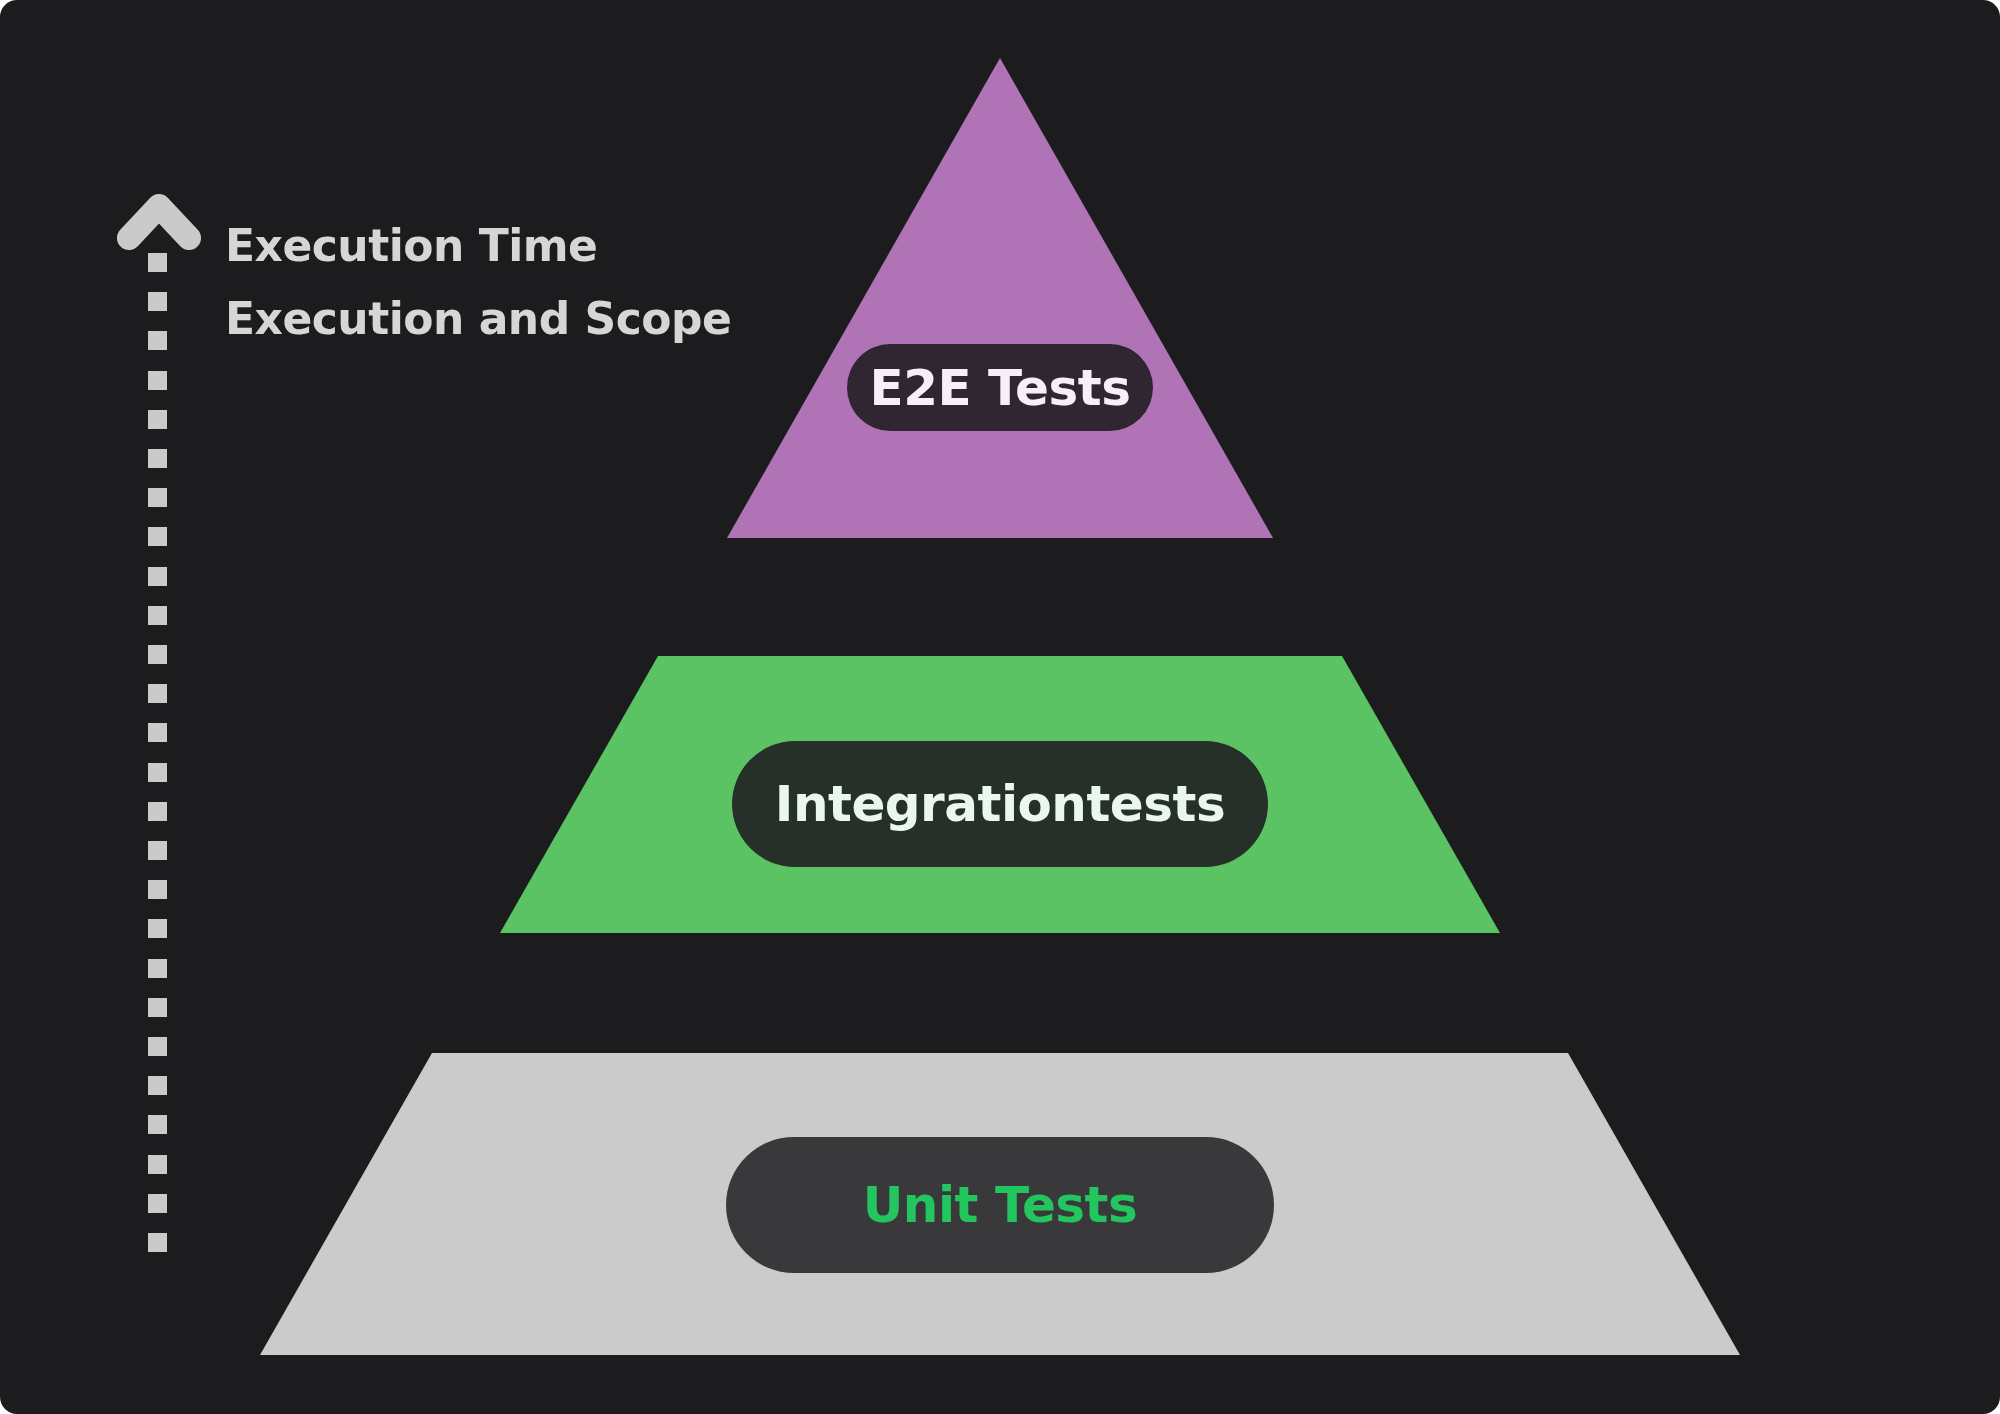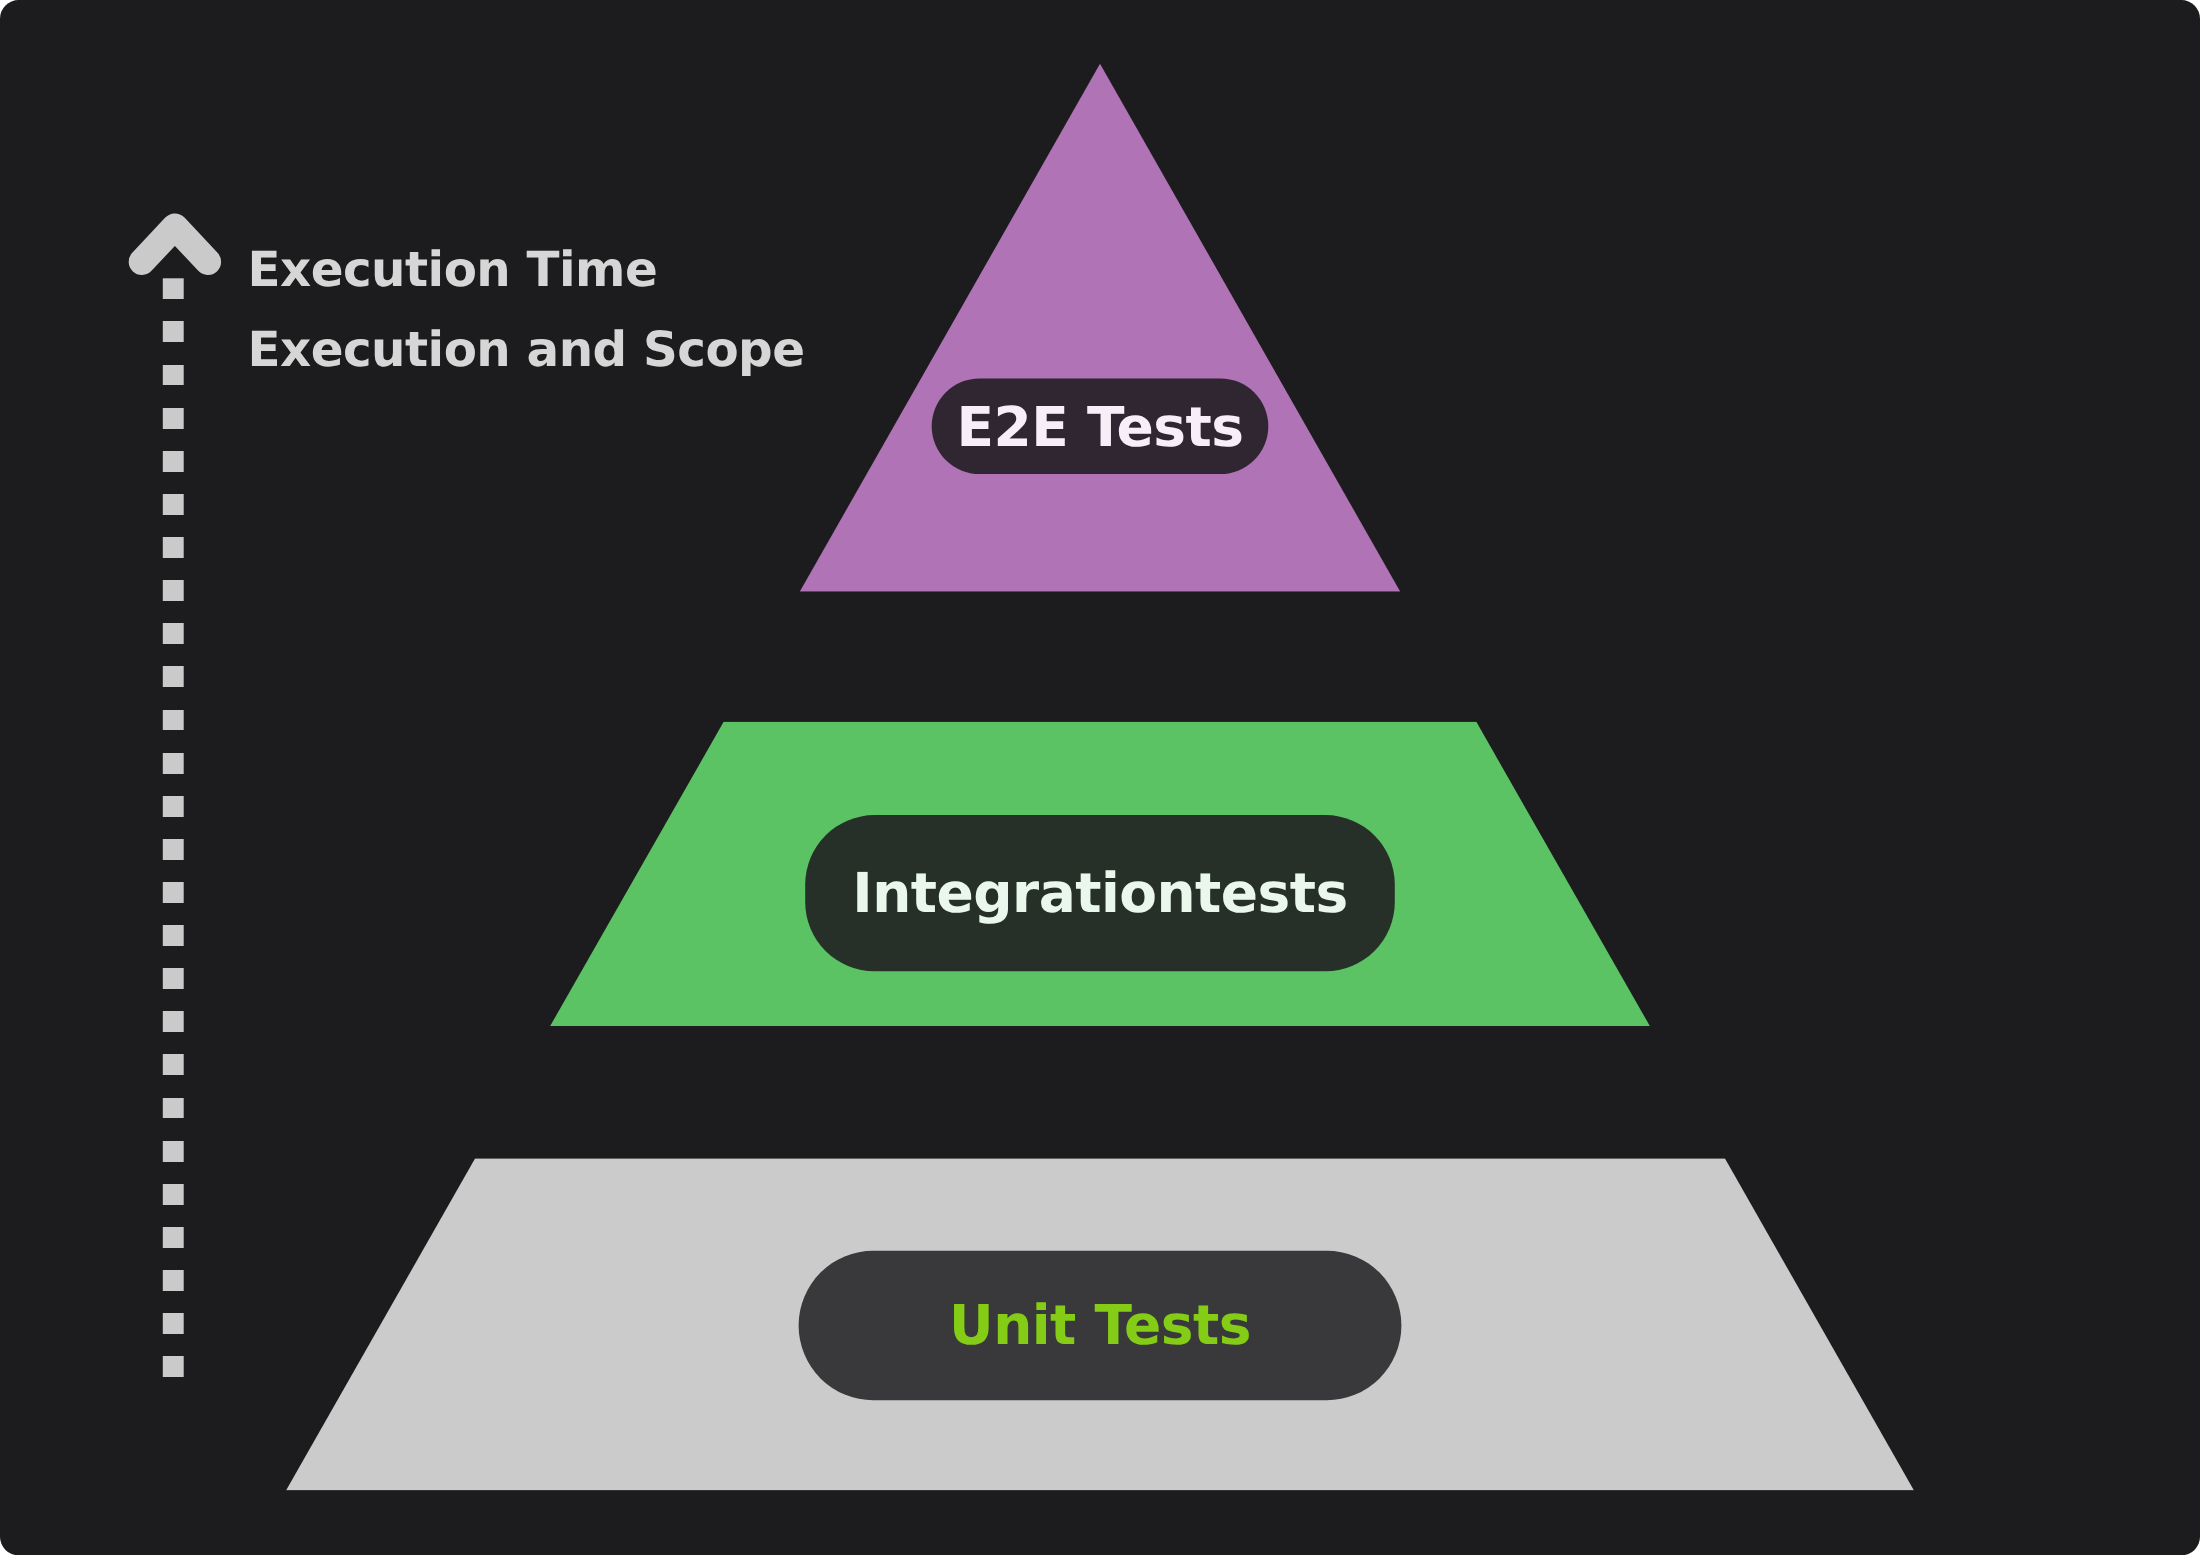--- a/index.html
+++ b/index.html
@@ -83,21 +83,21 @@
     left: 847px;
     top: 344px;
     width: 306px;
     height: 87px;
     border-radius: 57px;
   }
   #pill-integration {
     left: 732px;
     top: 741px;
     width: 536px;
-    height: 142px;
+    height: 126px;
     border-radius: 63px;
   }
   #pill-unit {
     left: 726px;
     top: 1137px;
     width: 548px;
     height: 136px;
     border-radius: 68px;
   }
 </style>
@@ -122,17 +122,17 @@
   <div class="level" id="level-unit-shape" style="background-color: rgb(203, 203, 203);"></div>
 
   <div class="pill" id="pill-e2e" style="background-color: rgb(47, 38, 49); color: rgb(247, 238, 247);">
     <span>E2E Tests</span>
   </div>
 
   <div class="pill" id="pill-integration" style="background-color: rgb(39, 48, 40); color: rgb(233, 247, 236);">
     <span>Integrationtests</span>
   </div>
 
-  <div class="pill" id="pill-unit" style="background-color: rgb(57, 57, 59); color: #84cc16;">
+  <div class="pill" id="pill-unit" style="background-color: rgb(57, 57, 59); color: #22c55e;">
     <span>Unit Tests</span>
   </div>
 
 </div>
 
 </body></html>

